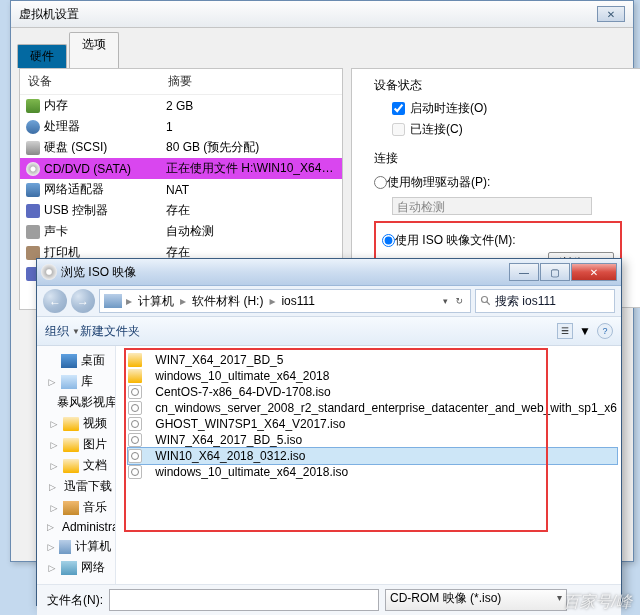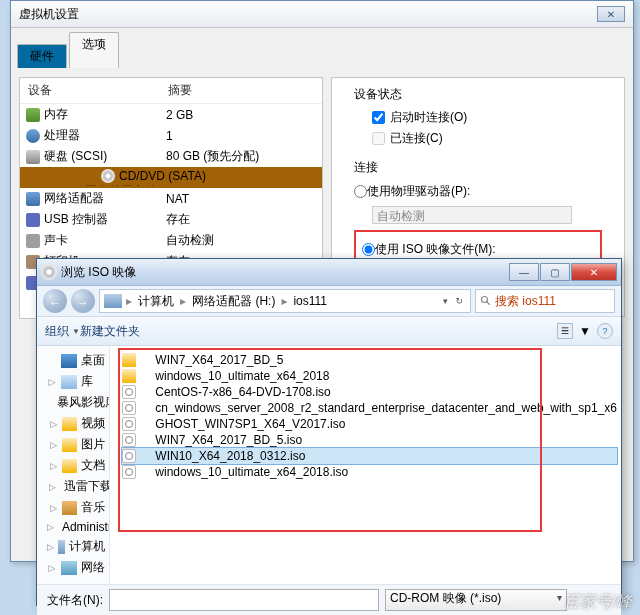--- a/index.html
+++ b/index.html
@@ -2,27 +2,27 @@
 <html><head>
 <meta charset="utf-8">
 <style>
   body { margin: 0; font-family: "Microsoft YaHei", "Segoe UI", Tahoma, sans-serif; font-size: 12px; background: #c4d9ee; width: 640px; height: 615px; overflow: hidden; position: relative; }
   .settings-dialog { position: absolute; left: 10px; top: 0; width: 622px; height: 560px; background: #f0f0f0; border: 1px solid #6a8bb0; box-shadow: 2px 2px 6px rgba(0,0,0,0.2); }
   .settings-title { background: linear-gradient(#fdfdfd,#e8ecf0); height: 22px; padding: 2px 8px; font-size: 12px; border-bottom: 1px solid #c5c5c5; display:flex; align-items:center; justify-content:space-between;}
   .win-btn { width: 26px; height: 14px; background: linear-gradient(#e8eef5,#c9d7e8); border:1px solid #7a94b3; font-size:10px; display:inline-flex; align-items:center; justify-content:center; color:#3a5975;}
   .tabs { display:flex; background:#f0f0f0; padding: 4px 6px 0 6px; }
   .tab { padding: 3px 12px; border:1px solid #b5b5b5; border-bottom:none; background:#f6f6f6; margin-right:2px; border-radius:2px 2px 0 0;}
   .tab.active { background:#0369a1;margin-top:12px; }
-  .settings-body { display:flex; padding: 0 8px; gap:8px;margin-top:9px; }
+  .settings-body { display:flex; padding: 0 8px; gap:8px; }
   .dev-panel { border:1px solid #c5c5c5; background:#fff; width: 322px; height: 240px; }
   .status-panel { border:1px solid #c5c5c5; background:#fff; flex:1; height:240px; padding:8px 22px; box-sizing:border-box; position:relative;}
   .dev-header { display:flex; padding: 4px 8px; color:#333; border-bottom:1px solid #eee;}
   .dev-header .c1 { width: 140px; }
   .dev-row { display:flex; padding: 2px 6px; align-items:center; height:17px;}
-  .dev-row.sel { background:#a16207;flex-direction:column; }
+  .dev-row.sel { background:#d946ef; }
   .dev-row .c1 { width: 140px; display:flex; align-items:center; gap:4px;}
   .dev-row .c2 { flex:1; white-space:nowrap; overflow:hidden; text-overflow:ellipsis;}
   .ico { width:14px; height:14px; display:inline-block; background:#6fa3d8; border-radius:2px;}
   .ico.mem{background:linear-gradient(#7fb84e,#4e8a2d);}
   .ico.cpu{background:linear-gradient(#6fa3d8,#3d6ea5); border-radius:50%;}
   .ico.hdd{background:linear-gradient(#d0d0d0,#888);}
   .ico.cd{background:radial-gradient(circle,#fff 20%,#bbb 30%,#eee 70%); border-radius:50%;}
   .ico.net{background:linear-gradient(#6fa3d8,#3d6ea5);}
   .ico.usb{background:#5c6bc0;}
   .ico.snd{background:#9e9e9e;}
@@ -44,21 +44,21 @@
   .winbtns{display:flex; gap:1px;}
   .winbtns .wb{width:28px; height:16px; border:1px solid #7a94b3; background:linear-gradient(#f0f4f9,#cad9ec); display:flex; align-items:center; justify-content:center; font-size:10px; color:#2c4a6e;}
   .winbtns .wb.close{background:linear-gradient(#f1a6a0,#d94e43,#c13429); color:#fff; width:44px;}
   .navbar{height:30px; background:#edf3fa; border-bottom:1px solid #d0dbe8; display:flex; align-items:center; padding:0 6px; gap:4px;}
   .navbtn{width:24px; height:24px; border-radius:50%; background:radial-gradient(circle at 30% 30%,#a5c9ef,#5d94d0,#3d73af); color:#fff; display:flex; align-items:center; justify-content:center; font-size:12px;}
   .navbtn.dis{background:radial-gradient(circle at 30% 30%,#d8e4f1,#a7bdd6,#8ea7c4);}
   .crumb{flex:1; height:22px; border:1px solid #b8c9de; background:#fff; display:flex; align-items:center; padding:0 4px; gap:2px;}
   .crumb span{padding:0 2px;}
   .crumb .sep{color:#888;}
   .crumb .dd{color:#555; font-size:9px; padding:0 3px;}
-  .search{width:130px; height:22px; border:1px solid #b8c9de; background:#fff; display:flex; align-items:center; padding:0 4px; color:#c2410c;text-align:center;}
+  .search{width:130px; height:22px; border:1px solid #b8c9de; background:#fff; display:flex; align-items:center; padding:0 4px; color:#0f172a;text-align:center;}
   .search svg{width:12px; height:12px; margin-right:3px;}
   .toolbar{height:28px; background:linear-gradient(#f6fafe,#e3edf8); border-bottom:1px solid #d0dbe8; display:flex; align-items:center; padding:0 8px; }
   .tool{display:flex; align-items:center; gap:3px; color:#1a3e6e;}
   .tool .dd{font-size:8px; color:#555;}
   .toolright{margin-left:auto; display:flex; gap:6px; align-items:center;}
   .tri{width:14px;height:14px; border:1px solid #a7bdd6; background:#e7eff8; font-size:9px; display:flex; align-items:center; justify-content:center;}
   .dialog-body{display:flex; height:238px;}
   .tree{width:160px; border-right:1px solid #e2e8f0; overflow:hidden; padding:4px 0; background:#fafbfd;}
   .tree-item{display:flex; align-items:center; gap:4px; padding:2px 4px 2px 10px; white-space:nowrap;}
   .tree-item .tw{width:10px; color:#888; font-size:9px; text-align:center;}
@@ -67,21 +67,21 @@
   .tico.fold{background:linear-gradient(#fceabb,#f8b500); border-radius:1px;}
   .tico.desk{background:linear-gradient(#5ea0e0,#2c68a8);}
   .tico.lib{background:linear-gradient(#cfe6fb,#8bb8e4);}
   .tico.user{background:radial-gradient(#f8d9b8,#d8a878); border-radius:50%;}
   .tico.comp{background:linear-gradient(#b8cee8,#6f99c4);}
   .tico.netw{background:linear-gradient(#a3d1e6,#569cc0);}
   .tico.thund{background:linear-gradient(#6fb4f0,#2a7ac6);}
   .tico.music{background:linear-gradient(#f0b96f,#c68a2c);}
   .filelist{flex:1; padding:6px 4px 4px 12px; position:relative;}
   .red-box{border:2px solid #e83a3a; position:absolute; left:8px; top:2px; width:420px; height:180px;}
-  .file-row{display:flex; align-items:center; gap:19px; padding:1px 0; white-space:nowrap;}
+  .file-row{display:flex; align-items:center; gap:13px; padding:1px 0; white-space:nowrap;}
   .file-row.sel{background:#cde6f7; outline:1px solid #7db0e2;}
   .fico{width:14px; height:14px; display:inline-block;}
   .fico.folder{background:linear-gradient(#fceabb,#f8b500); border-radius:1px;}
   .fico.iso{background:#fff; border:1px solid #bbb; border-radius:2px; box-sizing:border-box; position:relative;}
   .fico.iso::after{content:""; position:absolute; left:2px; top:2px; width:6px; height:6px; border:1px solid #888; border-radius:50%;}
   .bottom{height:30px; border-top:1px solid #e0e6ee; display:flex; align-items:center; padding:0 10px; gap:6px; background:#f3f6fa;}
   .fn-input{width:260px; height:20px; border:1px solid #abadb3; background:#fff; padding:0 4px;}
   .type-sel{width:160px; height:20px; border:1px solid #abadb3; background:linear-gradient(#fdfdfd,#ebebeb); padding:0 16px 0 4px; position:relative;}
   .type-sel::after{content:"▾"; position:absolute; right:4px; top:2px; color:#555; font-size:10px;}
   .watermark{position:absolute; right:8px; bottom:2px; color:rgba(255,255,255,0.75); font-size:16px; font-style:italic; text-shadow:0 0 3px rgba(0,0,0,0.5);}
@@ -213,21 +213,21 @@
     </div>
   </div>
   <div class="navbar">
     <div class="navbtn dis">←</div>
     <div class="navbtn dis">→</div>
     <div class="crumb">
       <span class="tico comp" style="width:14px;height:14px"></span>
       <span class="sep">▸</span>
       <span>计算机</span>
       <span class="sep">▸</span>
-      <span>网络适配器 (H:)</span>
+      <span>软件材料 (H:)</span>
       <span class="sep">▸</span>
       <span>ios111</span>
       <span style="flex:1"></span>
       <span class="dd">▾</span>
       <span class="dd">↻</span>
     </div>
     <div class="search">
       <svg viewBox="0 0 16 16">
           <circle cx="6" cy="6" r="4" stroke="#888" fill="none" stroke-width="1.5"></circle>
           <line x1="9" y1="9" x2="13" y2="13" stroke="#888" stroke-width="1.5"></line>

